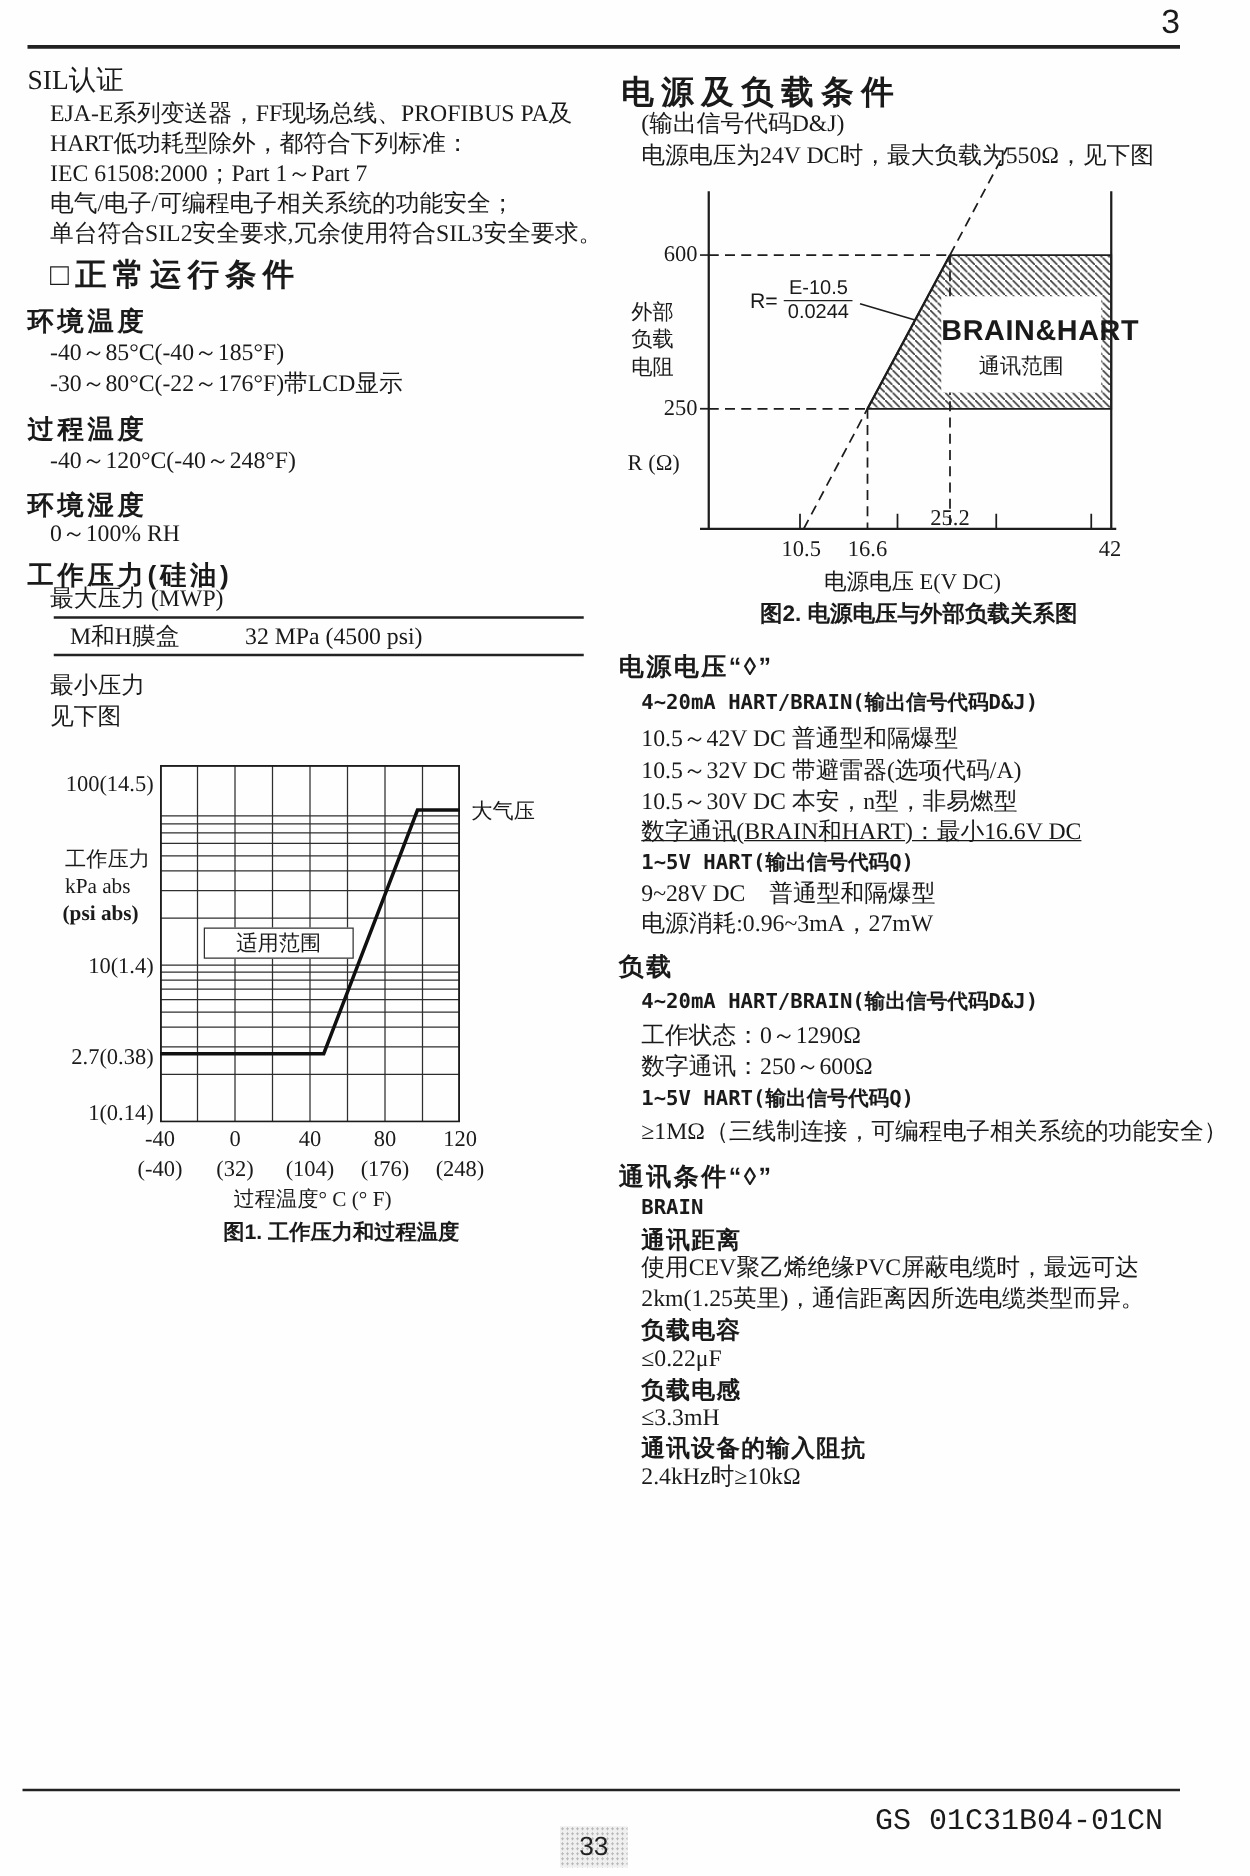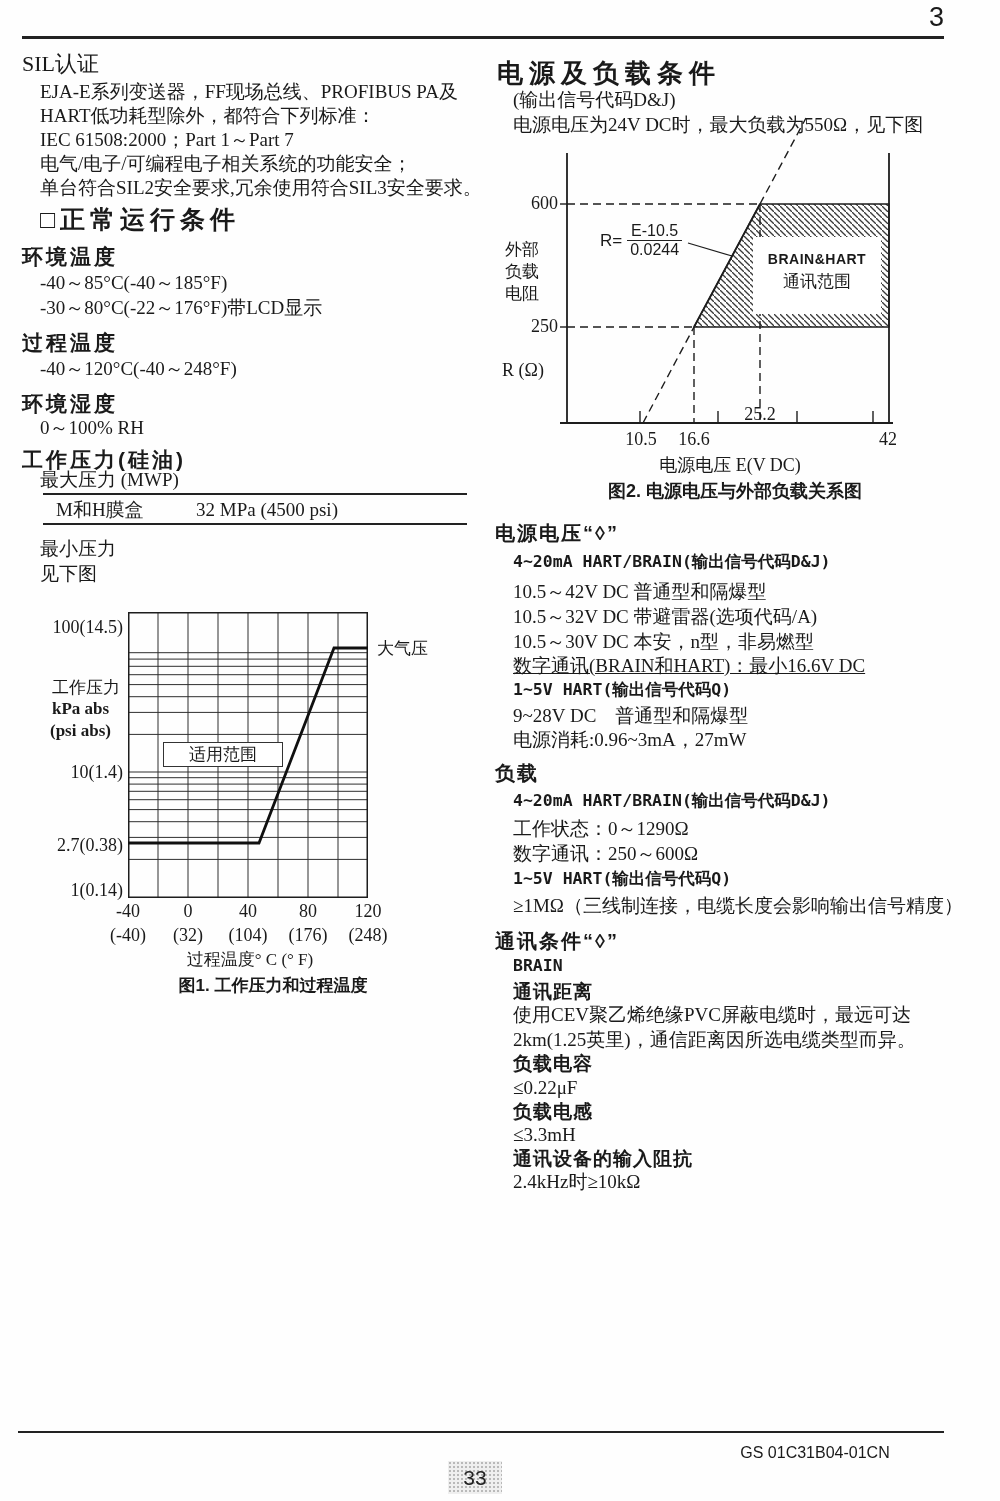--- a/index.html
+++ b/index.html
@@ -21,21 +21,21 @@
   .ticklabel{font-family:"Liberation Serif",serif;font-size:18px;white-space:nowrap;}
   .fig-note{font-family:"Liberation Serif",serif;font-size:17px;white-space:nowrap;}
   .fraction{display:inline-block;text-align:center;vertical-align:middle;
             font-family:"Liberation Sans",sans-serif;font-size:16px;line-height:18px;}
   .fraction .den{border-top:1.6px solid #222;padding:0 3px;}
   .pagenum-box{background-color:#efefef;
     background-image:radial-gradient(#b9b9b9 0.9px, transparent 1px);
     background-size:4px 4px;
     font-family:"Liberation Sans",sans-serif;font-size:21px;color:#222;
     display:flex;align-items:center;justify-content:center;}
-  .footer-doc{font-family:Liberation Sans, sans-serif;font-size:16px;white-space:nowrap;text-align:center;}
+  .footer-doc{font-family:Liberation Mono, monospace;font-size:24px;white-space:nowrap;}
   .corner{font-family:"Liberation Sans",sans-serif;font-size:27px;white-space:nowrap;}
   .flow > div{white-space:nowrap;}
 </style>
 </head>
 <body>
 
 <div class="page">
 
   <div class="abs corner right" style="left:880px;top:2px;width:64px;">3</div>
   <div class="abs rule" style="left:22px;top:36px;width:922px;height:3px;"></div>
@@ -104,21 +104,21 @@
         <line x1="0" y1="40.7" x2="240" y2="40.7"></line>
     </g>
 
     <rect x="0.75" y="0.75" width="238.5" height="284.5" fill="none" stroke="#1d1d1d" stroke-width="1.5"></rect>
 
     <polyline points="0,231 131,231 206,36 240,36" fill="none" stroke="#101010" stroke-width="2.8"></polyline>
   </svg>
 
   <div class="abs ticklabel right" style="left:22px;top:617px;width:101px;">100(14.5)</div>
   <div class="abs fig-note" style="left:52px;top:676px;">工作压力</div>
-  <div class="abs fig-note" style="left:52px;top:699px;font-weight:700;">kPa abs</div>
+  <div class="abs fig-note" style="left:52px;top:699px;font-weight:400;">kPa abs</div>
   <div class="abs fig-note" style="left:50px;top:721px;font-weight:600;">(psi abs)</div>
   <div class="abs ticklabel right" style="left:22px;top:762px;width:101px;">10(1.4)</div>
   <div class="abs ticklabel right" style="left:22px;top:835px;width:101px;">2.7(0.38)</div>
   <div class="abs ticklabel right" style="left:22px;top:880px;width:101px;">1(0.14)</div>
   <div class="abs fig-note" style="left:377px;top:637px;">大气压</div>
   <div class="abs center serif-sm" style="left:163px;top:742px;width:118px;height:23px;background:#fff;border:1.3px solid #333;line-height:23px;">适用范围</div>
 
   <div class="abs ticklabel center" style="left:98px;top:901px;width:60px;">-40</div>
   <div class="abs ticklabel center" style="left:158px;top:901px;width:60px;">0</div>
   <div class="abs ticklabel center" style="left:218px;top:901px;width:60px;">40</div>
@@ -168,21 +168,21 @@
       <line x1="103" y1="313" x2="154" y2="217"></line>
       <line x1="220" y1="94" x2="266" y2="8"></line>
     </g>
 
     <line x1="154" y1="217" x2="220" y2="94" stroke="#1d1d1d" stroke-width="1.8"></line>
 
     <line x1="148" y1="133" x2="192" y2="146" stroke="#1d1d1d" stroke-width="1.3"></line>
   </svg>
 
   <div class="abs" style="left:753px;top:237px;width:128px;height:77px;background:#fff;">
-    <div class="caption center" style="font-size:14px;margin-top:14px;letter-spacing:0.5px;">BRAIN&amp;HART</div>
+    <div class="caption center" style="font-size:23px;margin-top:14px;letter-spacing:0.5px;">BRAIN&amp;HART</div>
     <div class="serif-sm center" style="margin-top:3px;">通讯范围</div>
   </div>
 
   <div class="abs" style="left:600px;top:222px;display:flex;align-items:center;gap:5px;">
     <span class="fraction" style="font-size:17px;">R=</span>
     <span class="fraction">
       <span style="display:block;padding:0 3px;">E-10.5</span>
       <span class="den" style="display:block;">0.0244</span>
     </span>
   </div>
@@ -210,21 +210,21 @@
   <div class="abs serif" style="left:513px;top:654px;text-decoration:underline;">数字通讯(BRAIN和HART)：最小16.6V DC</div>
   <div class="abs gothic" style="left:513px;top:679px;">1~5V HART(输出信号代码Q)</div>
   <div class="abs serif" style="left:513px;top:704px;">9~28V DC　普通型和隔爆型</div>
   <div class="abs serif" style="left:513px;top:728px;">电源消耗:0.96~3mA，27mW</div>
 
   <div class="abs heading-sub" style="left:495px;top:760px;">负载</div>
   <div class="abs gothic" style="left:513px;top:790px;">4~20mA HART/BRAIN(输出信号代码D&amp;J)</div>
   <div class="abs serif" style="left:513px;top:817px;">工作状态：0～1290Ω</div>
   <div class="abs serif" style="left:513px;top:842px;">数字通讯：250～600Ω</div>
   <div class="abs gothic" style="left:513px;top:868px;">1~5V HART(输出信号代码Q)</div>
-  <div class="abs serif" style="left:513px;top:894px;">≥1MΩ（三线制连接，电缆长度会影响输出信号精度）</div>
+  <div class="abs serif" style="left:513px;top:894px;">≥1MΩ（三线制连接，可编程电子相关系统的功能安全）</div>
 
   <div class="abs heading-sub" style="left:495px;top:928px;">通讯条件“◊”</div>
   <div class="abs gothic" style="left:513px;top:956px;">BRAIN</div>
   <div class="abs heading-inline" style="left:513px;top:979px;">通讯距离</div>
   <div class="abs serif" style="left:513px;top:1003px;">使用CEV聚乙烯绝缘PVC屏蔽电缆时，最远可达</div>
   <div class="abs serif" style="left:513px;top:1028px;">2km(1.25英里)，通信距离因所选电缆类型而异。</div>
   <div class="abs heading-inline" style="left:513px;top:1051px;">负载电容</div>
   <div class="abs serif" style="left:513px;top:1076px;">≤0.22μF</div>
   <div class="abs heading-inline" style="left:513px;top:1099px;">负载电感</div>
   <div class="abs serif" style="left:513px;top:1123px;">≤3.3mH</div>

